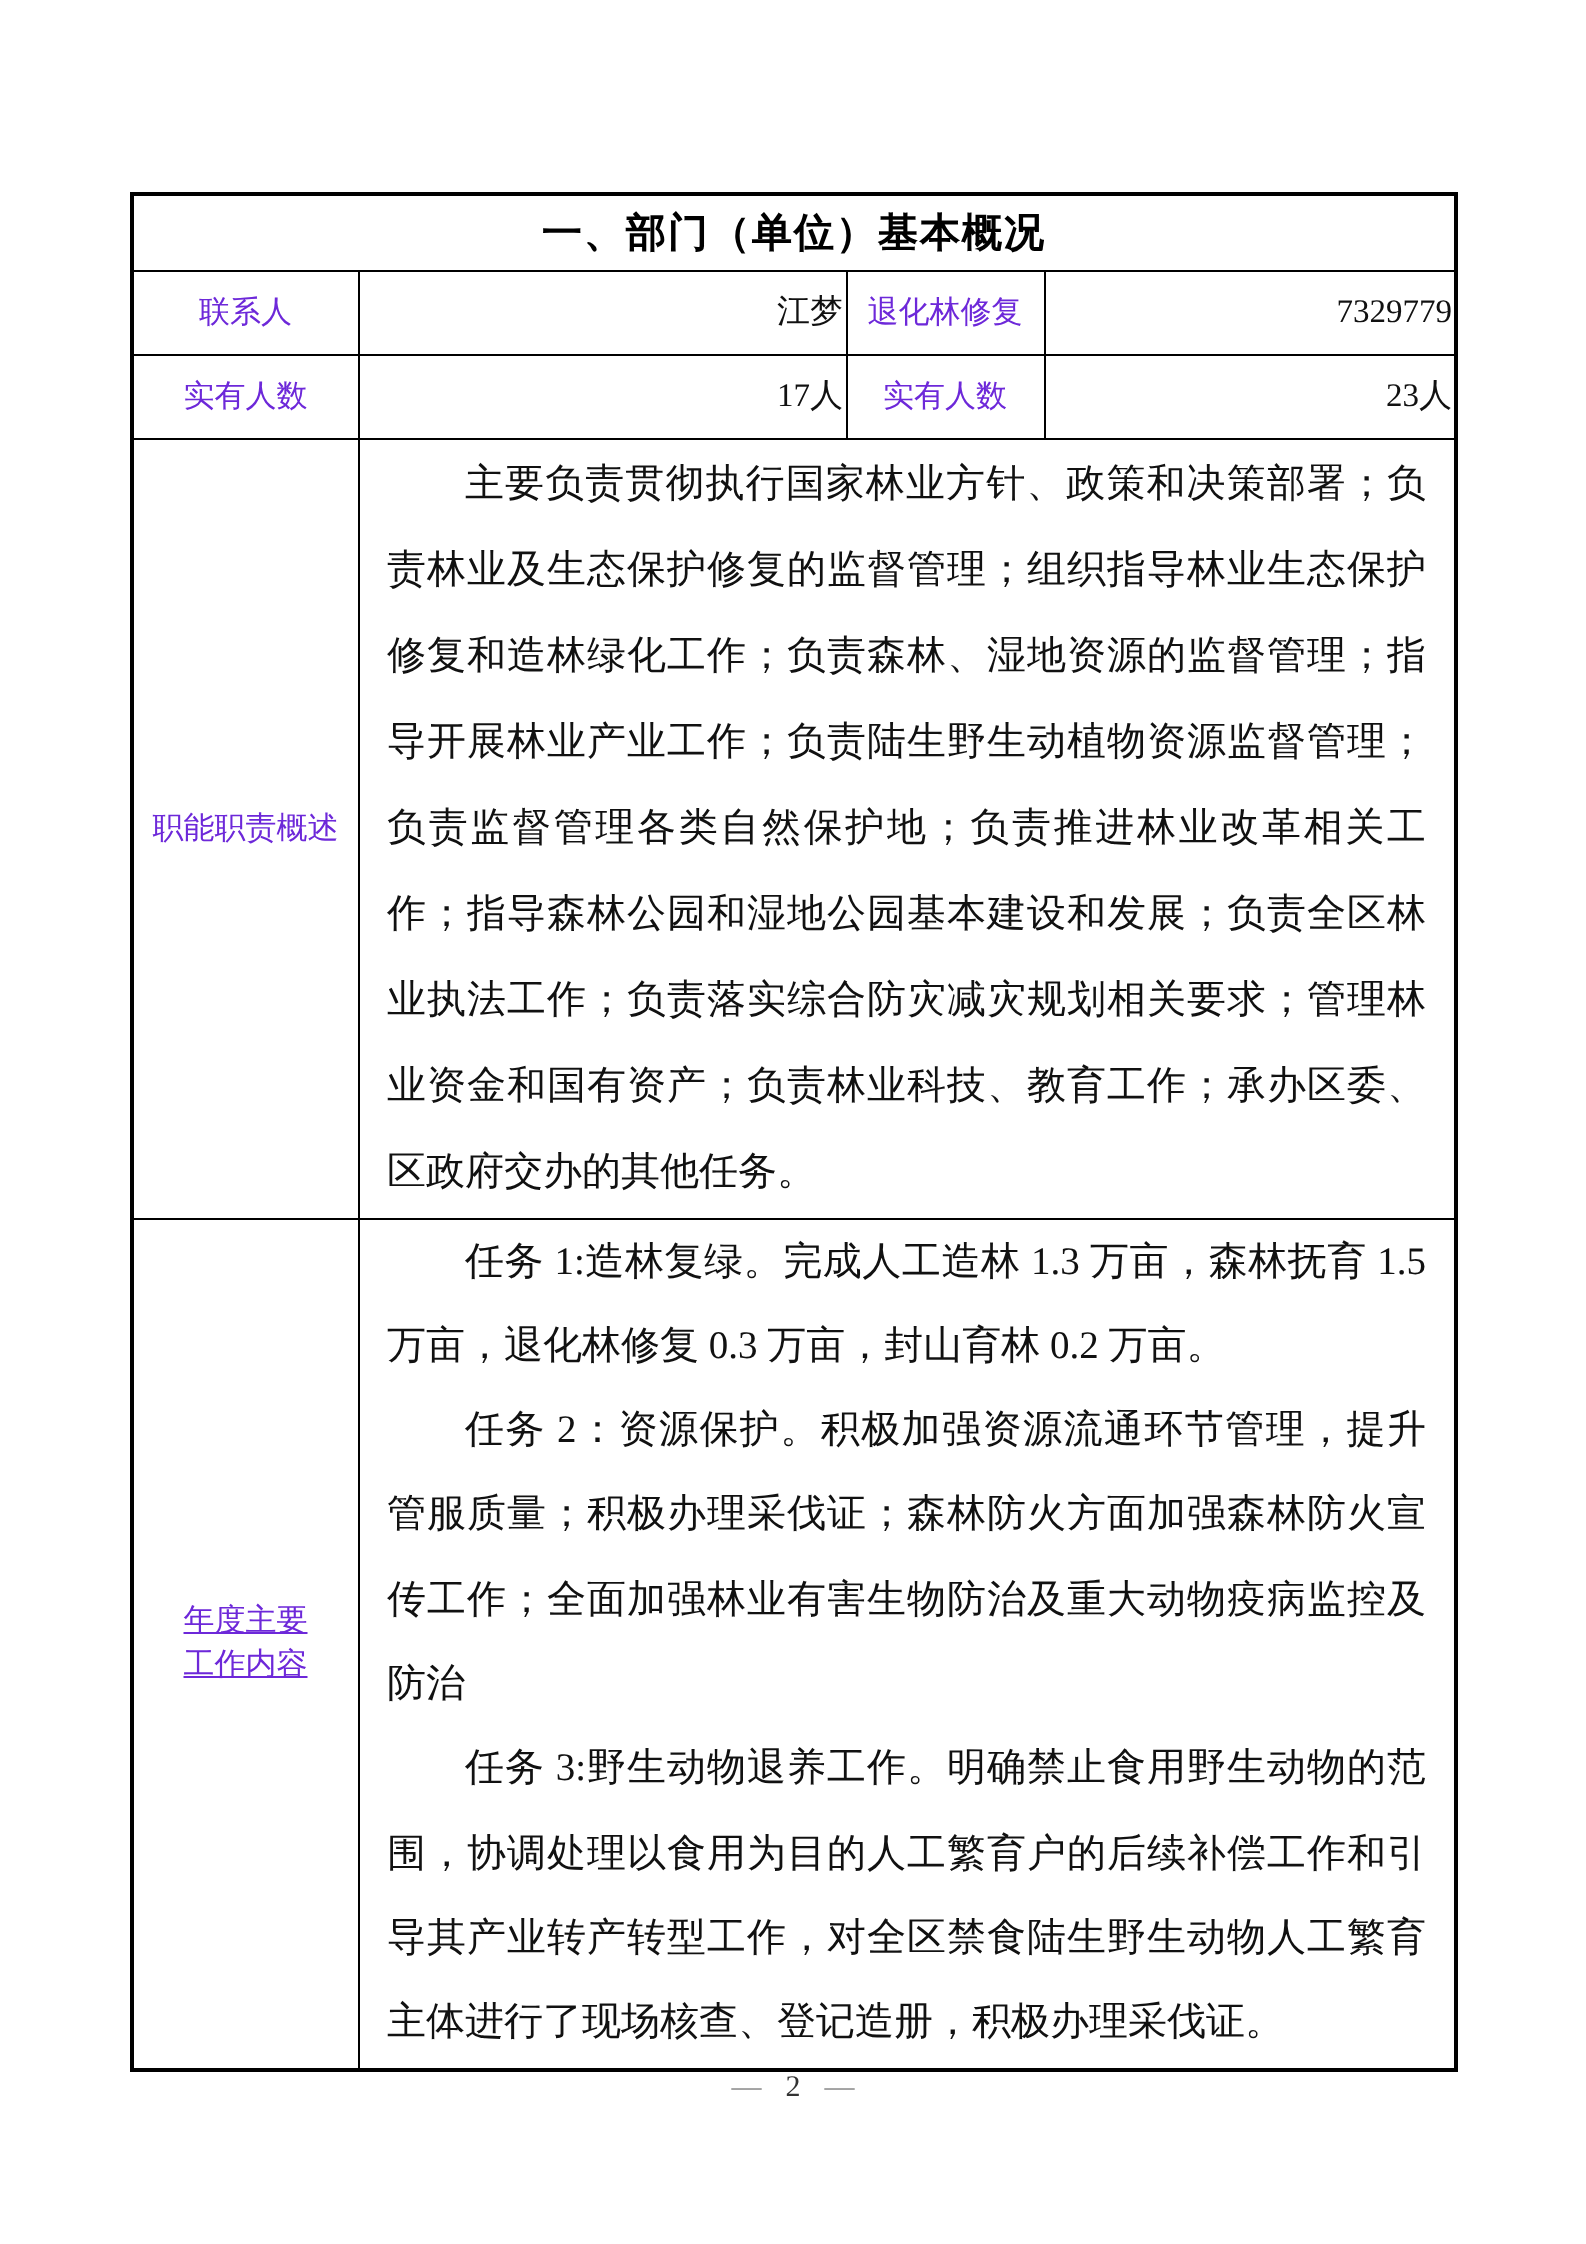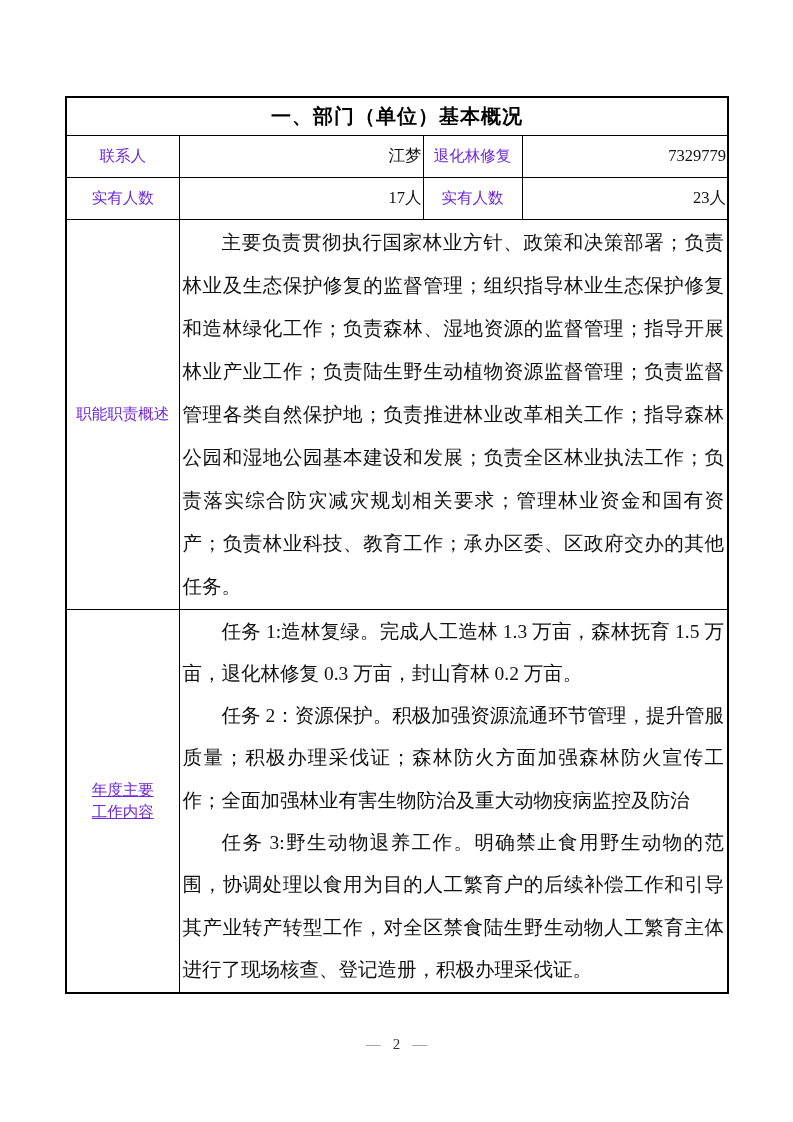--- a/index.html
+++ b/index.html
@@ -54,21 +54,21 @@
     text-align: right;
     vertical-align: middle;
     font-size: 16.5px;
     color: #111;
   }
   .r-duty { height: 346px; }
   .r-annual { height: 381px; }
 
   .body-cell {
     vertical-align: top;
-    padding: 1px 3px;
+    padding: 1px 14px;
     text-align: justify;
     text-align-last: left;
     font-size: 19.5px;
     color: #111;
   }
   .body-cell p {
     margin: 0;
     text-indent: 2em;
   }
   .duty-cell p { line-height: 43px; }

